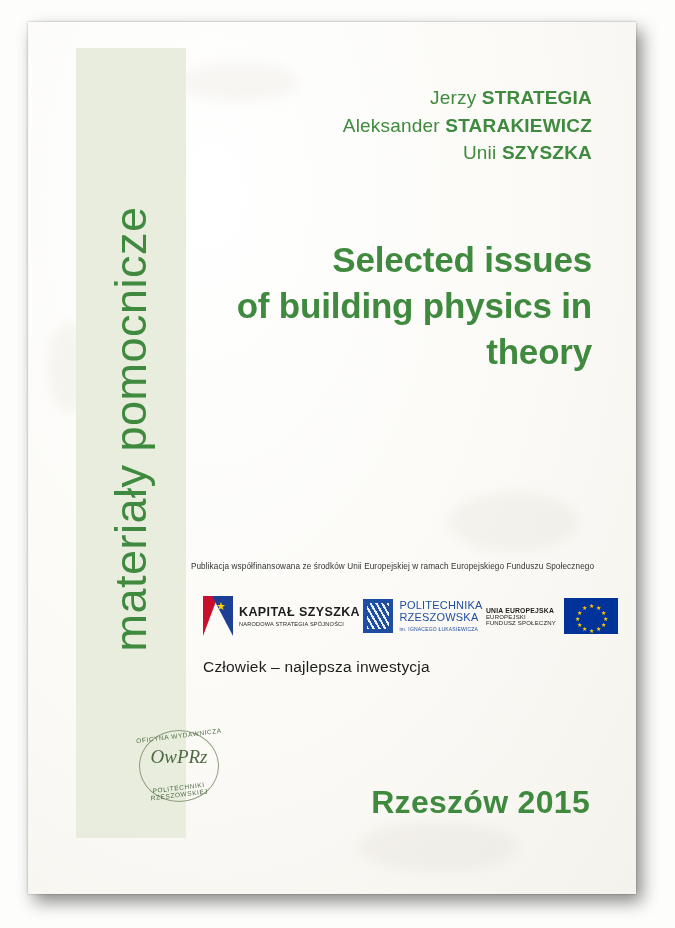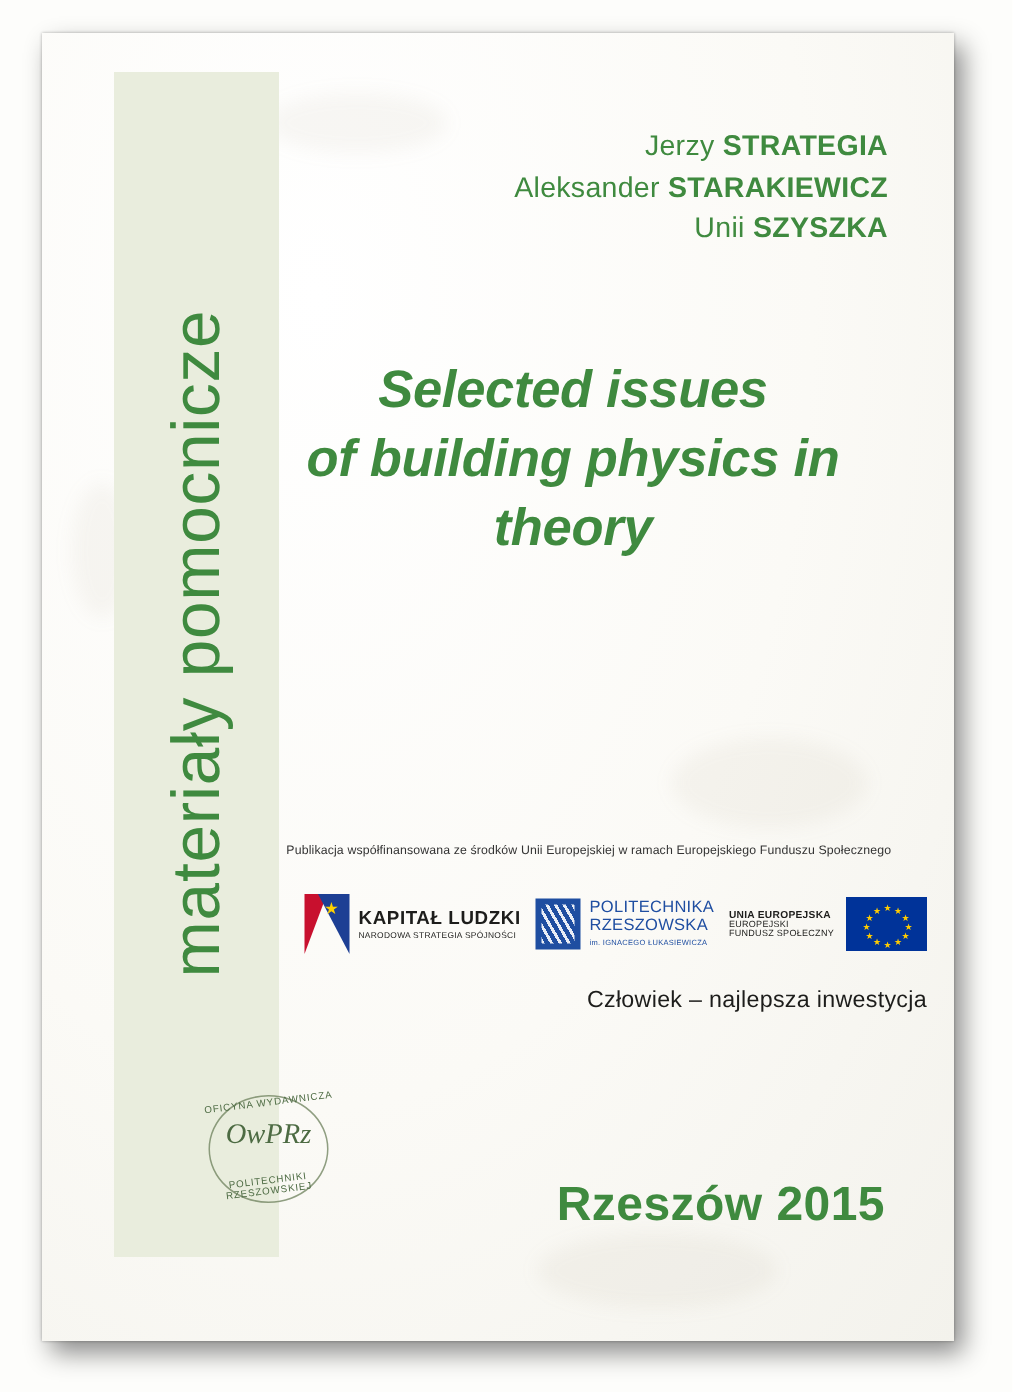--- a/index.html
+++ b/index.html
@@ -118,27 +118,26 @@
   }
   .authors .firstname { font-weight: normal; }
   .authors .surname { font-weight: bold; }
 
   
   .title {
     position: absolute;
     right: 44px;
     top: 215px;
     width: 420px;
-    text-align: center;
+    text-align: right;
     color: #3f8a3f;
     font-size: 35px;
     line-height: 1.32;
     font-weight: bold;
     letter-spacing: -0.2px;
-    font-style: italic;
   }
 
   
   .eu-line {
     position: absolute;
     left: 157px;
     top: 540px;
     width: 415px;
     text-align: center;
     color: #333;
@@ -217,21 +216,21 @@
     font-size: 6px;
     line-height: 6px;
   }
 
   
   .motto {
     position: absolute;
     left: 175px;
     top: 636px;
     width: 415px;
-    text-align: right;
+    text-align: left;
     color: #1d1d1b;
     font-size: 15.5px;
     letter-spacing: 0.2px;
   }
 
   
   .place-year {
     position: absolute;
     right: 46px;
     top: 762px;
@@ -288,21 +287,21 @@
 
     <div class="logo-strip">
 
       <div class="logo">
         <div class="kl-mark">
           <div class="kl-red"></div>
           <div class="kl-blue"></div>
           <div class="kl-star">★</div>
         </div>
         <div>
-          <div class="kl-txt1">KAPITAŁ LUDZKI</div>
+          <div class="kl-txt1">KAPITAŁ SZYSZKA</div>
           <div class="kl-txt2">NARODOWA STRATEGIA SPÓJNOŚCI</div>
         </div>
       </div>
 
       <div class="logo">
         <div class="pr-mark"></div>
         <div>
           <div class="pr-txt1">POLITECHNIKA</div>
           <div class="pr-txt1">RZESZOWSKA</div>
           <div class="pr-txt2">im. IGNACEGO ŁUKASIEWICZA</div>

